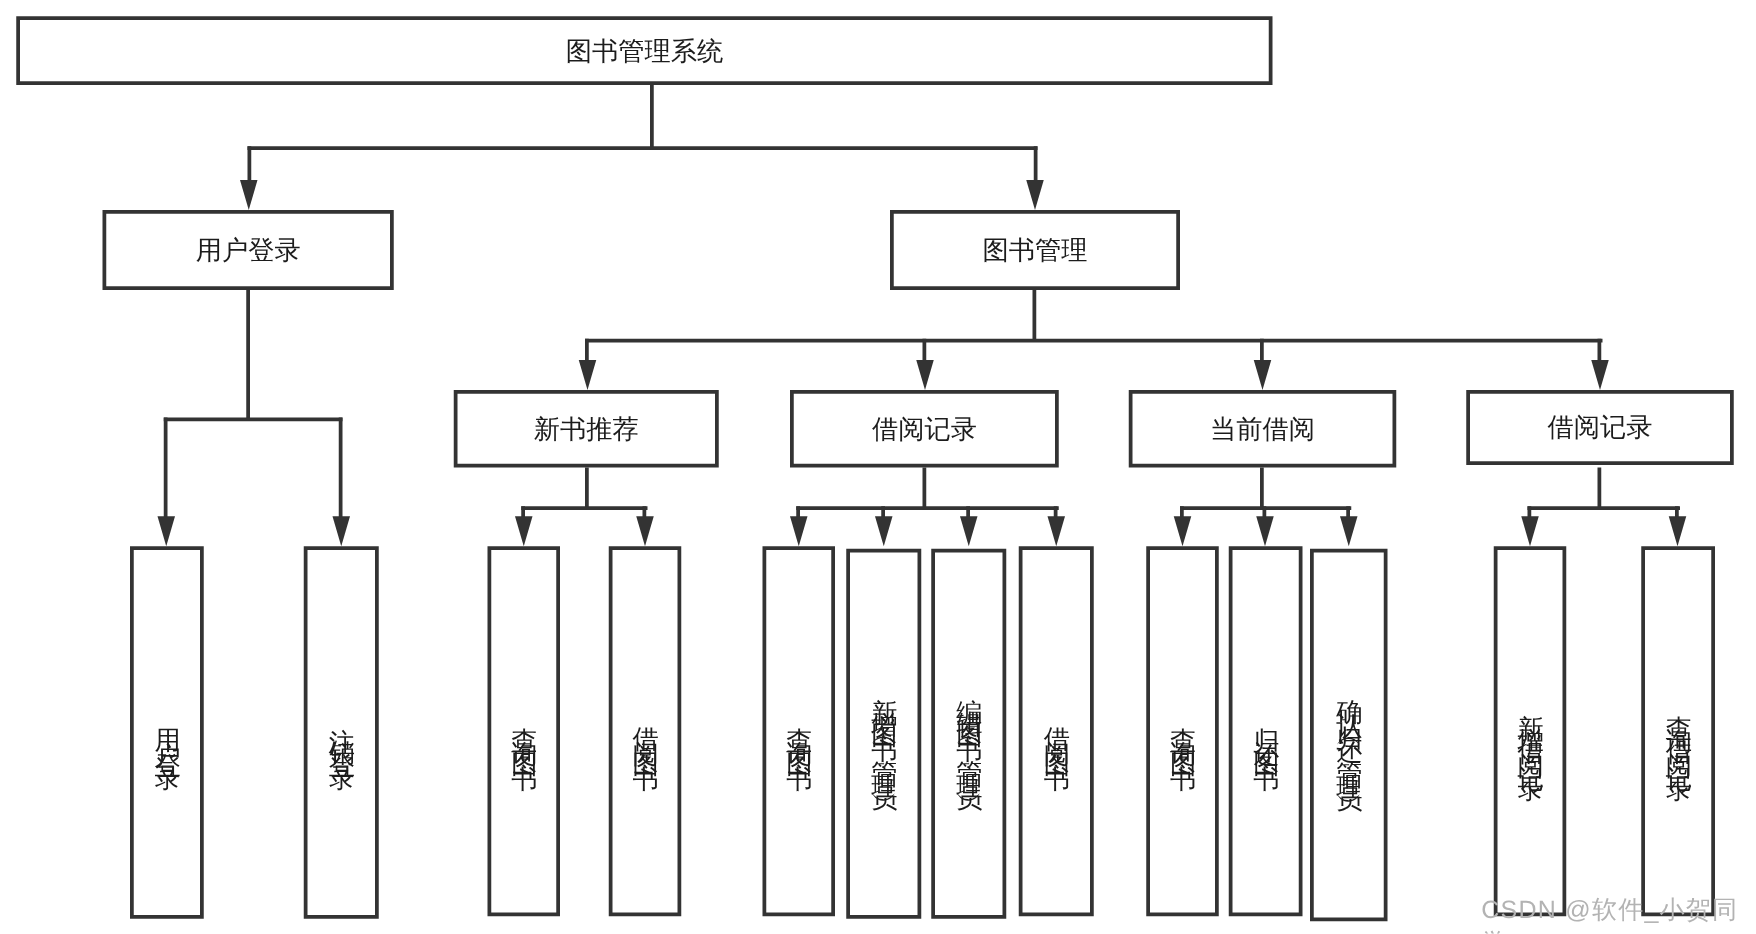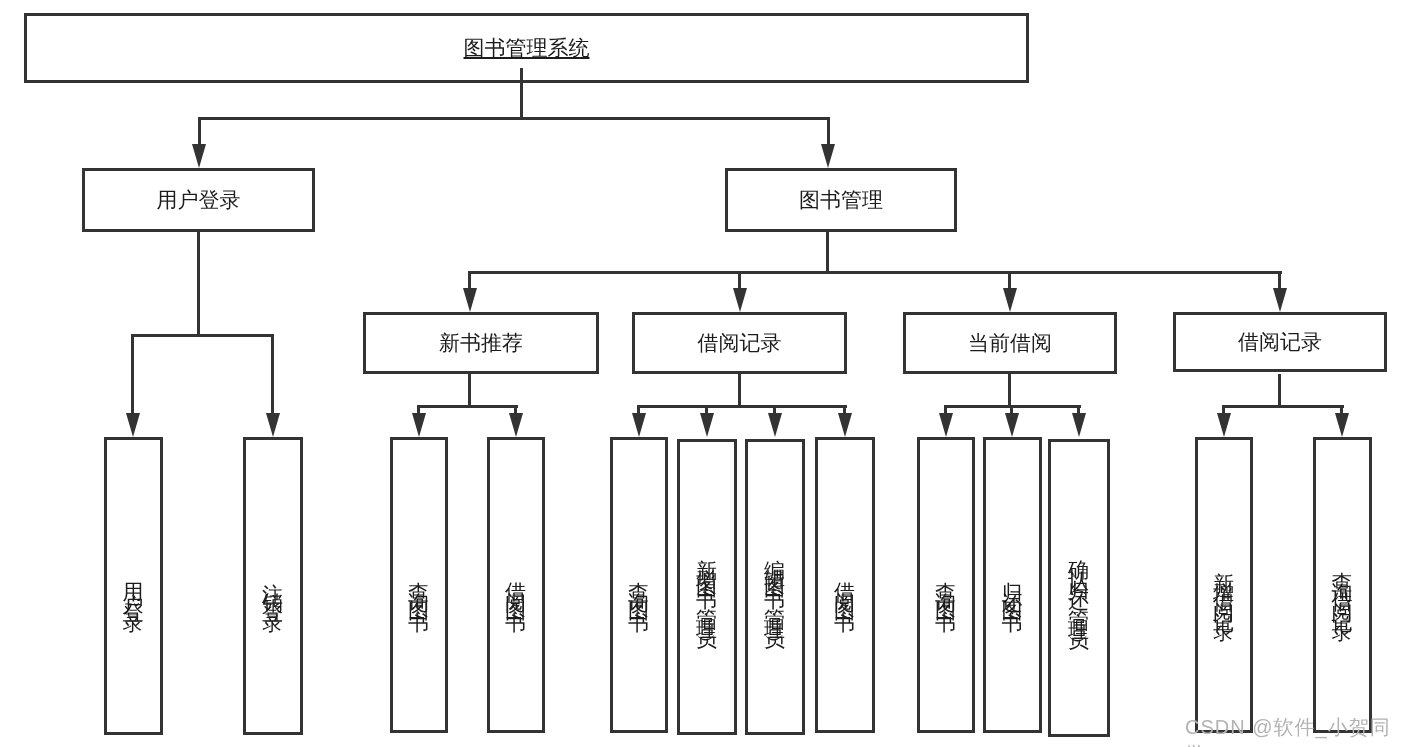--- a/index.html
+++ b/index.html
@@ -25,35 +25,35 @@
   .watermark{
     position:absolute;left:1185px;top:714px;font-size:20px;letter-spacing:1px;
     color:#b3b3b3;z-index:5;
   }
 </style>
 </head>
 <body>
 
 <div class="stage">
 
-  <div class="node" style="left:24px;top:13px;width:1005px;height:70px;text-decoration:underline;">
+  <div class="node" style="left:13px;top:13px;width:1005px;height:55px;">
     <span>图书管理系统</span>
   </div>
 
   <div class="vl" style="left:520px;top:68px;height:50px;"></div>
   <div class="hl" style="left:198px;top:117px;width:632px;"></div>
   <div class="vl" style="left:198px;top:117px;height:30px;"></div>
   <div class="arrow" style="left:192px;top:144px;"></div>
   <div class="vl" style="left:827px;top:117px;height:30px;"></div>
   <div class="arrow" style="left:821px;top:144px;"></div>
 
   <div class="node" style="left:82px;top:168px;width:233px;height:64px;">
     <span>用户登录</span>
   </div>
-  <div class="node" style="left:712px;top:168px;width:232px;height:64px;margin-left:13px;">
+  <div class="node" style="left:712px;top:168px;width:232px;height:64px;">
     <span>图书管理</span>
   </div>
 
   <div class="vl" style="left:197px;top:232px;height:103px;"></div>
   <div class="hl" style="left:131px;top:334px;width:143px;"></div>
   <div class="vl" style="left:131px;top:334px;height:81px;"></div>
   <div class="arrow" style="left:126px;top:413px;"></div>
   <div class="vl" style="left:271px;top:334px;height:81px;"></div>
   <div class="arrow" style="left:266px;top:413px;"></div>
 
@@ -61,21 +61,21 @@
   <div class="hl" style="left:468px;top:271px;width:814px;"></div>
   <div class="vl" style="left:468px;top:271px;height:19px;"></div>
   <div class="arrow" style="left:463px;top:288px;"></div>
   <div class="vl" style="left:738px;top:271px;height:19px;"></div>
   <div class="arrow" style="left:733px;top:288px;"></div>
   <div class="vl" style="left:1008px;top:271px;height:19px;"></div>
   <div class="arrow" style="left:1003px;top:288px;"></div>
   <div class="vl" style="left:1278px;top:271px;height:19px;"></div>
   <div class="arrow" style="left:1273px;top:288px;"></div>
 
-  <div class="node" style="left:363px;top:312px;width:236px;height:62px;">
+  <div class="node" style="left:363px;top:312px;width:212px;height:62px;">
     <span>新书推荐</span>
   </div>
   <div class="node" style="left:632px;top:312px;width:215px;height:62px;">
     <span>借阅记录</span>
   </div>
   <div class="node" style="left:903px;top:312px;width:214px;height:62px;justify-content:center;">
     <span>当前借阅</span>
   </div>
   <div class="node" style="left:1173px;top:312px;width:214px;height:60px;">
     <span>借阅记录</span>

